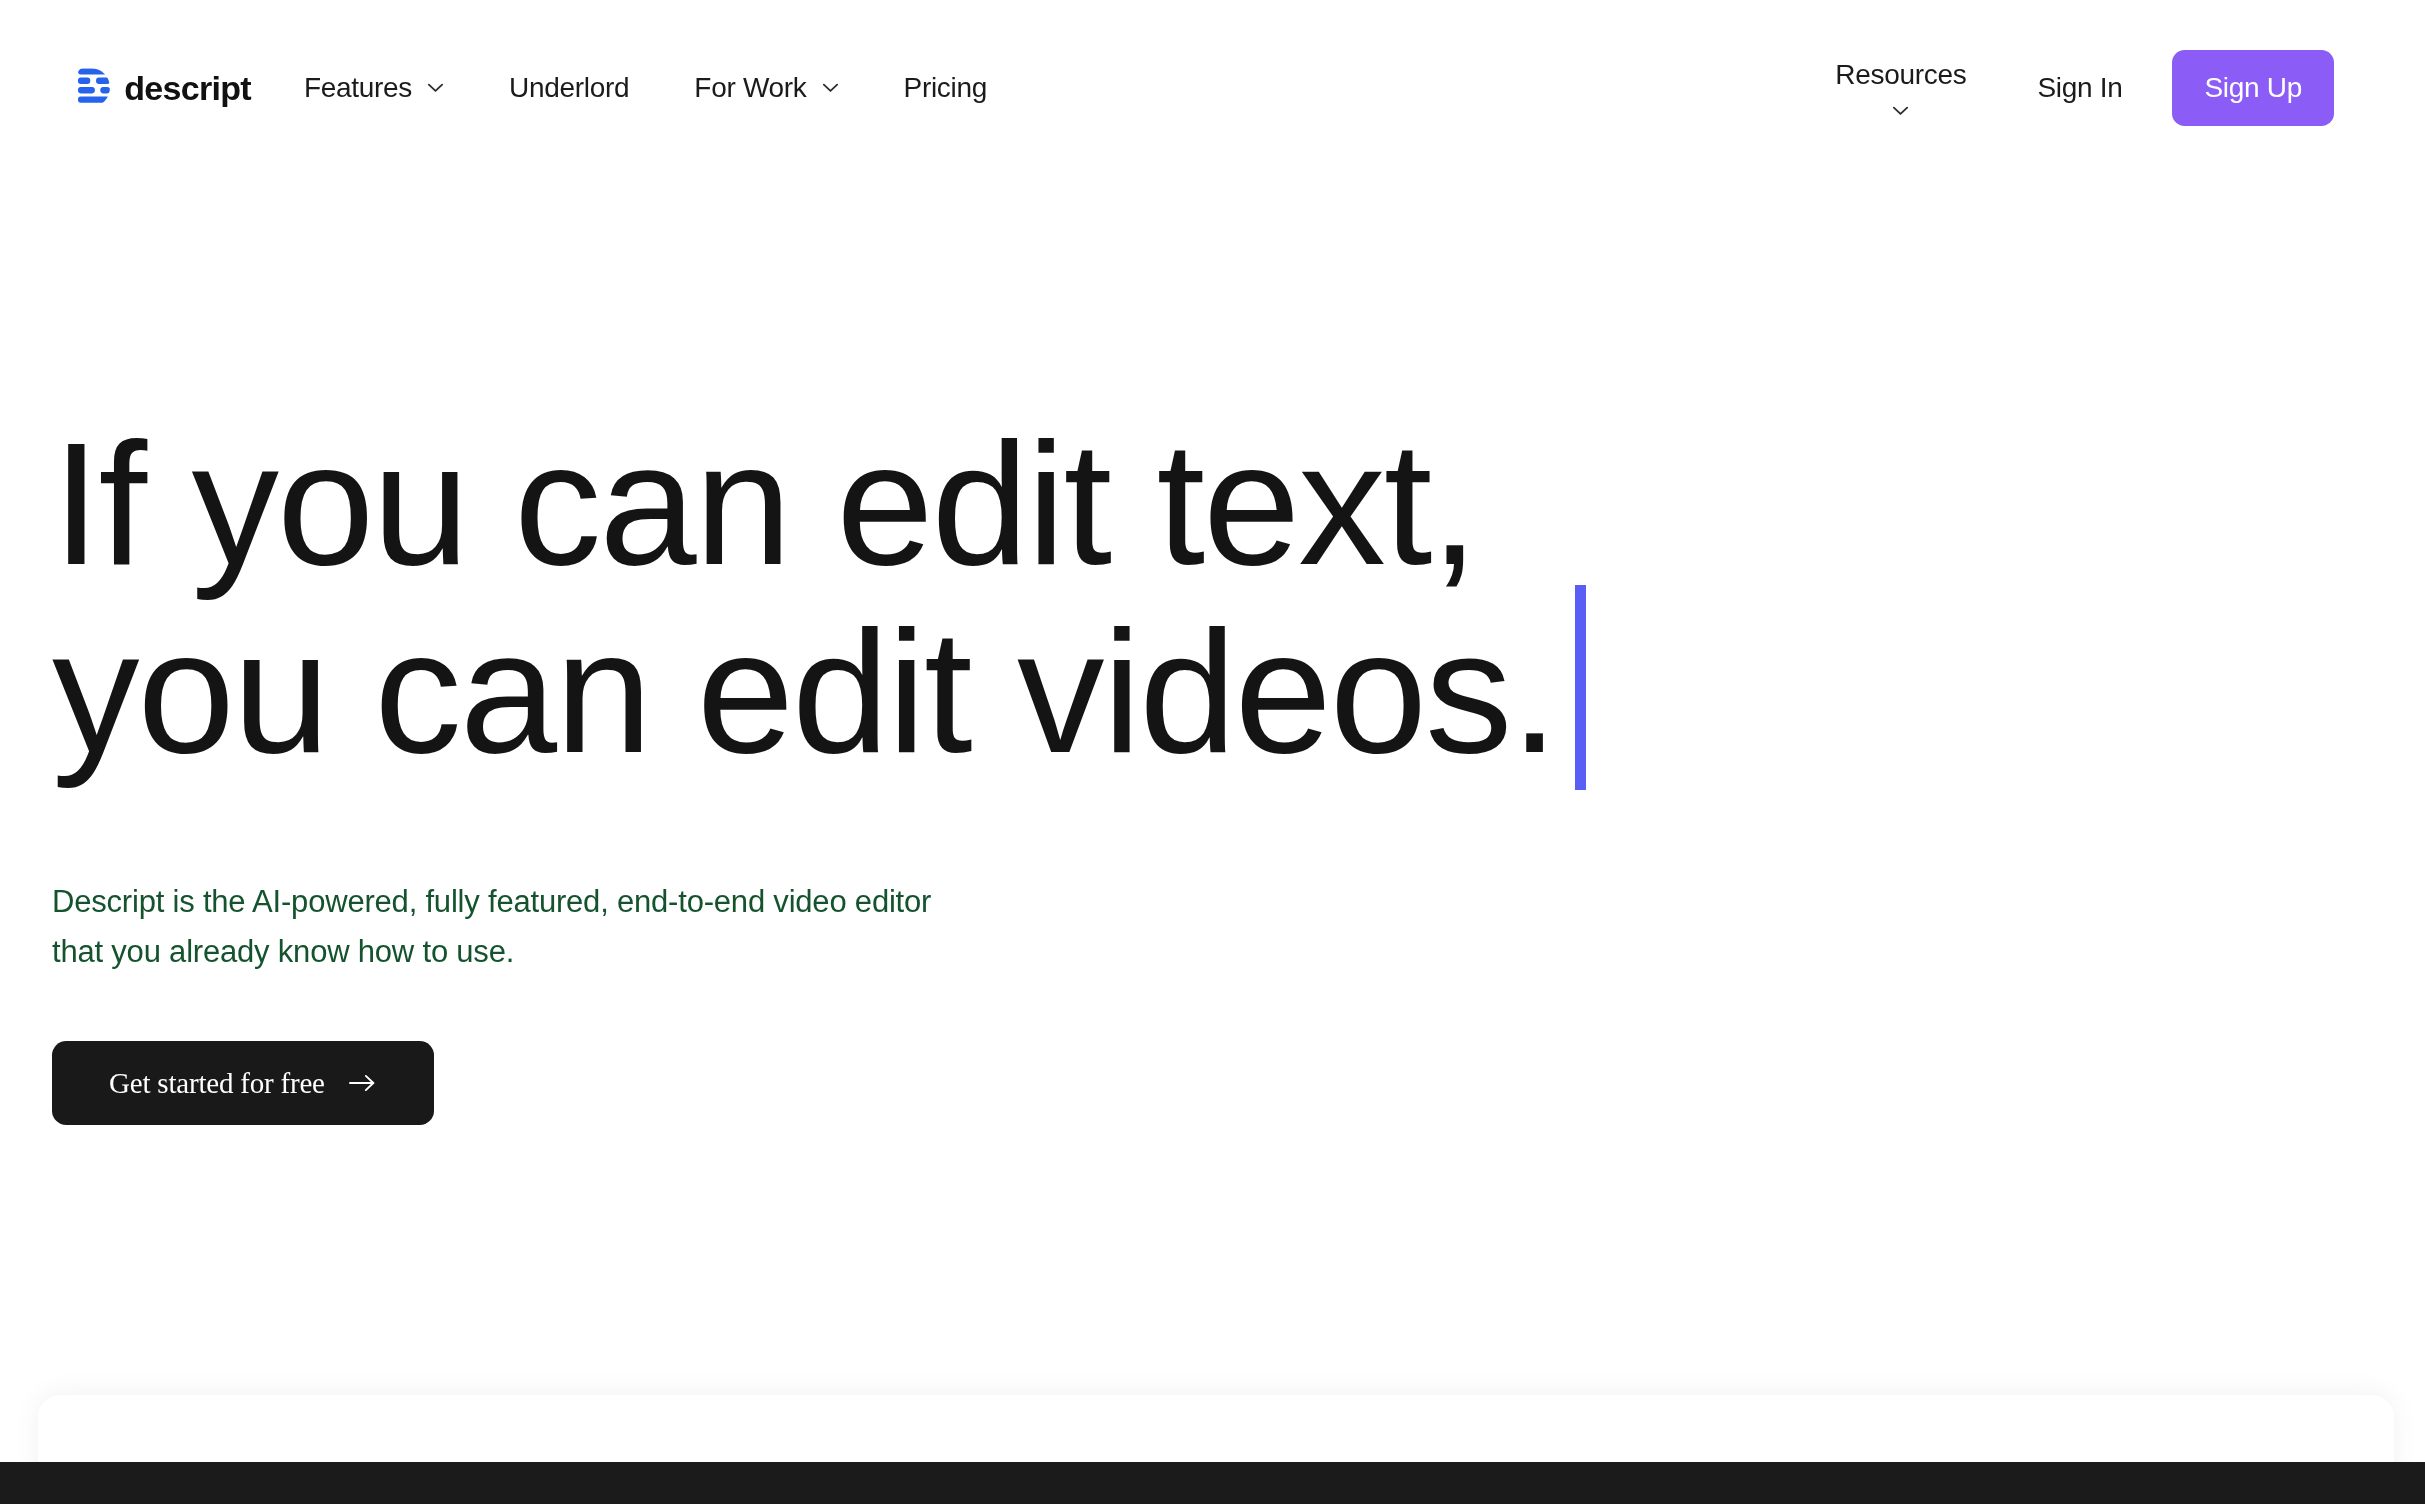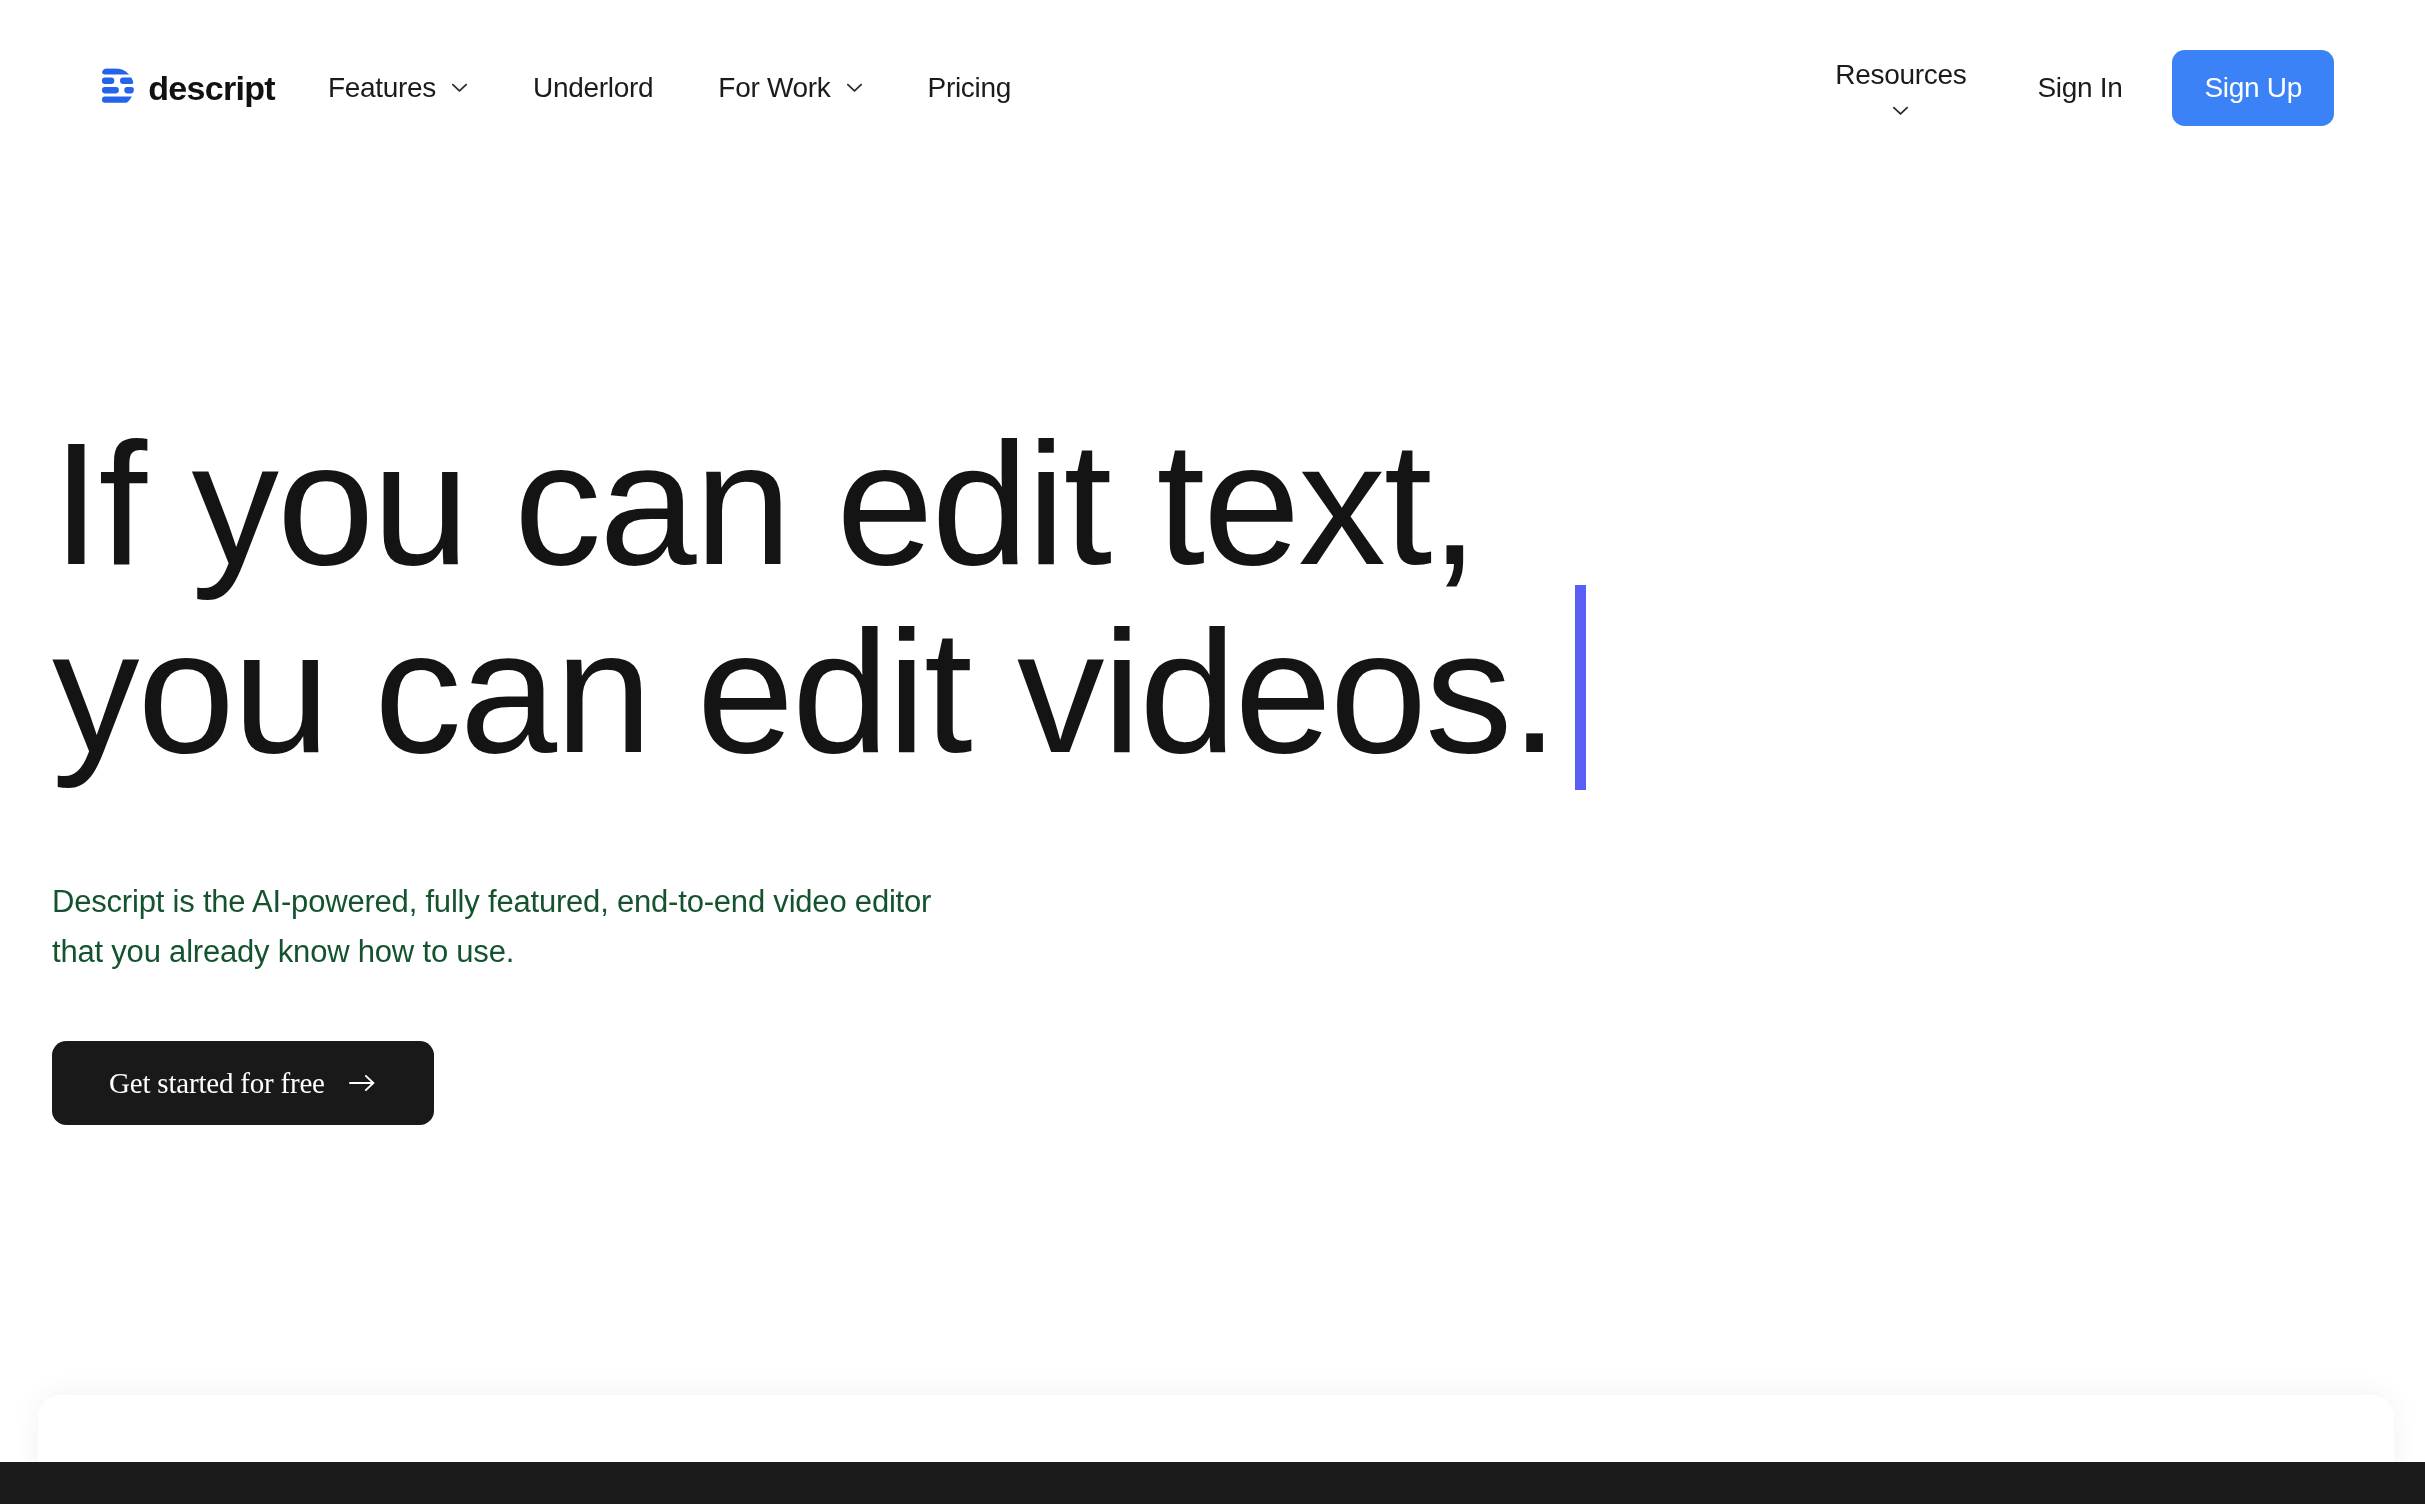--- a/index.html
+++ b/index.html
@@ -22,21 +22,20 @@
   .site-header {
     position: absolute;
     top: 0;
     left: 0;
     width: 2406px;
     height: 175px;
     display: flex;
     align-items: center;
     background: #ffffff;
     z-index: 20;
-    padding-left: 24px;
   }
 
   .nav-left {
     display: flex;
     align-items: center;
     margin-left: 78px;
   }
 
   .brand {
     display: flex;
@@ -107,21 +106,21 @@
     letter-spacing: -0.3px;
     margin-right: 50px;
     white-space: nowrap;
     cursor: pointer;
   }
 
   .signup-btn {
     display: inline-flex;
     align-items: center;
     justify-content: center;
-    background: #3b82f6;
+    background: #8b5cf6;
     color: #ffffff;
     font-size: 28px;
     font-family: "Liberation Sans", sans-serif;
     font-weight: 400;
     letter-spacing: -0.3px;
     border: none;
     border-radius: 12.6px;
     height: 76px;
     padding: 0 32px;
     cursor: pointer;

